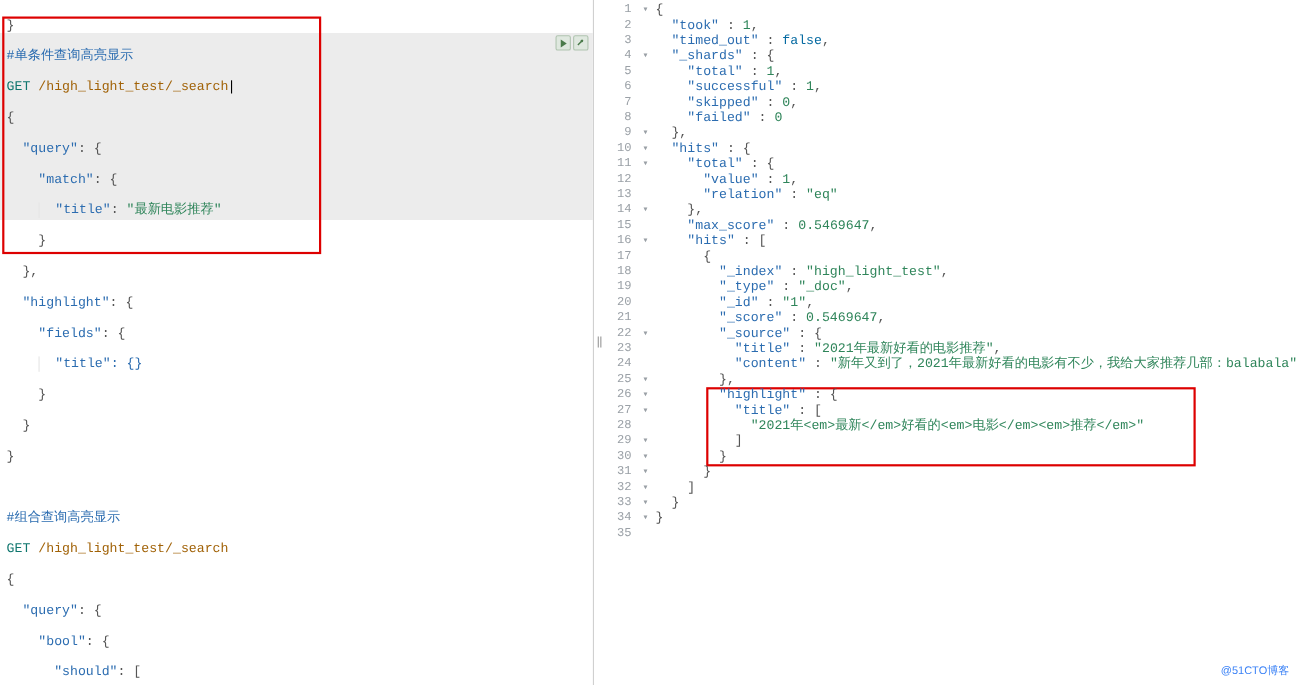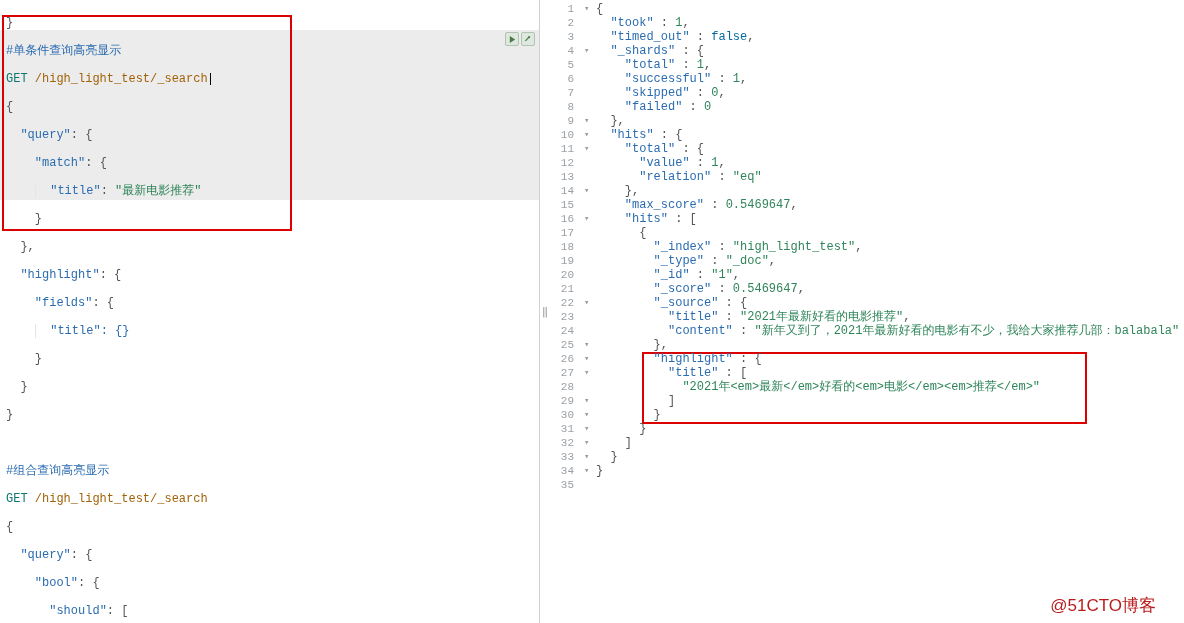--- a/index.html
+++ b/index.html
@@ -28,21 +28,21 @@
   .c-comment { color: #2b6cb0; }
   
   .redbox { position: absolute; border: 2px solid #d00; pointer-events: none; }
   
   .active-bg { position: absolute; background: #ececec; left: 0; right: 0; pointer-events: none; }
   
   .run-icons { position: absolute; right: 4px; display: flex; gap: 2px; }
   .icon-btn { width: 14px; height: 14px; background: #dfe8df; border: 1px solid #b0c4b0; border-radius: 2px; display: flex; align-items: center; justify-content: center; cursor: pointer; }
   .icon-play svg, .icon-wrench svg { width: 9px; height: 9px; }
   .caret { display: inline-block; width: 1px; height: 12px; background: #000; vertical-align: middle; margin-left: 2px; }
-  .watermark { position: absolute; right: 28px; bottom: 6px; color: #b91c1c; font-family: -apple-system, Arial, sans-serif; font-size: 17px; }
+  .watermark { position: absolute; right: 12px; bottom: 6px; color: #3b82f6; font-family: -apple-system, Arial, sans-serif; font-size: 10px; }
 </style>
 </head>
 <body>
 
 <div class="app">
 
   <div class="pane pane-left">
 
     <div class="active-bg" style="top:30px; height:170px;"></div>
 

